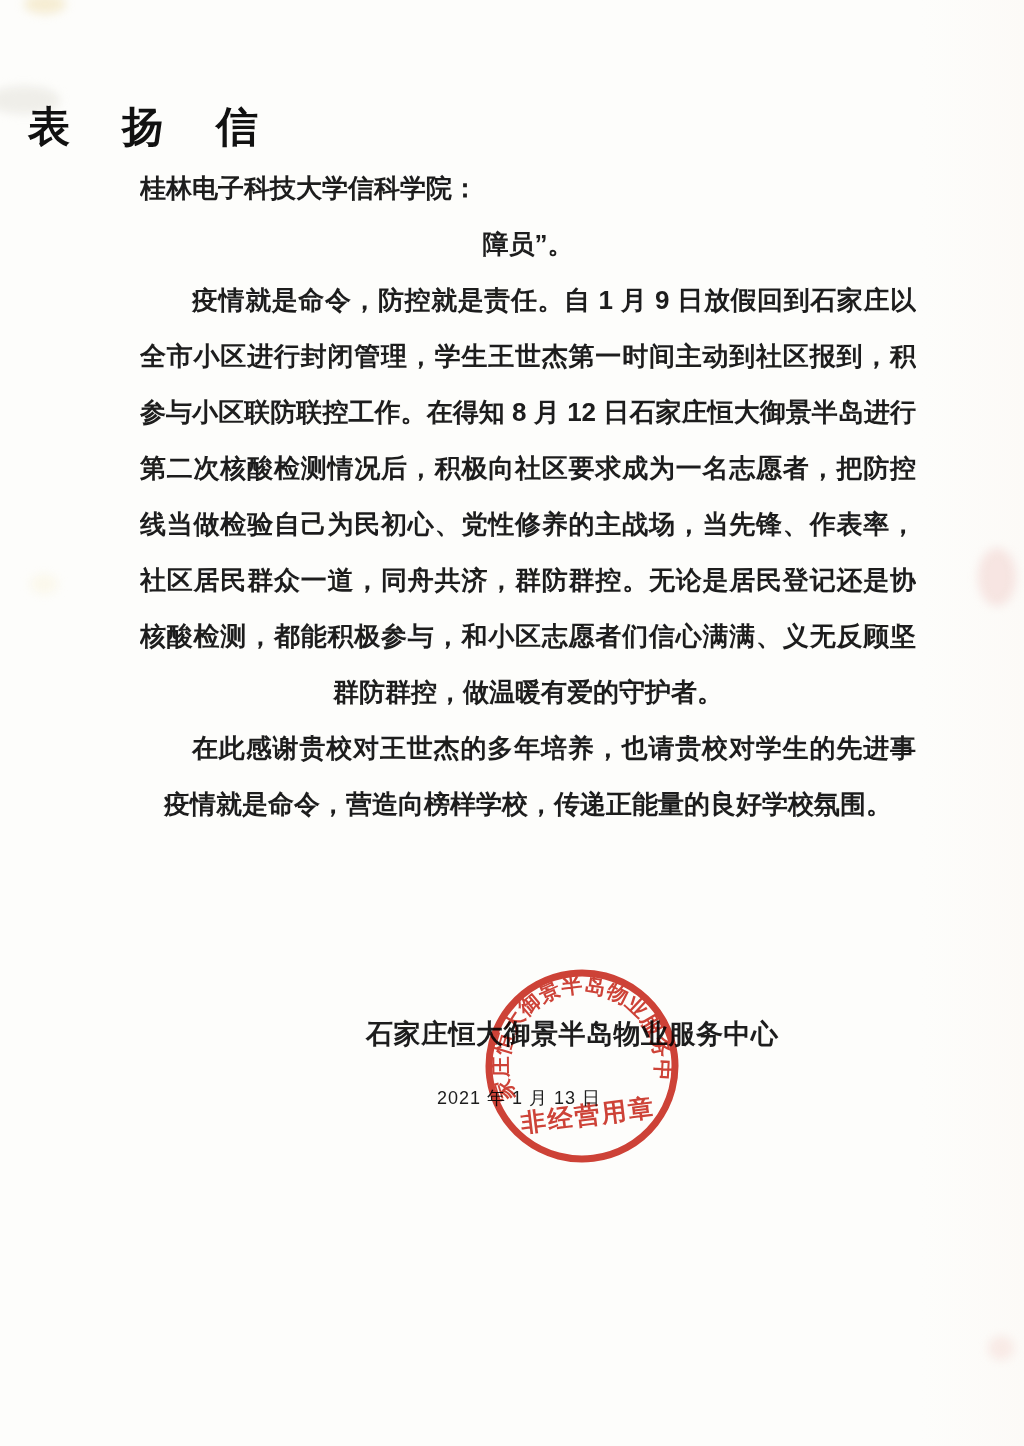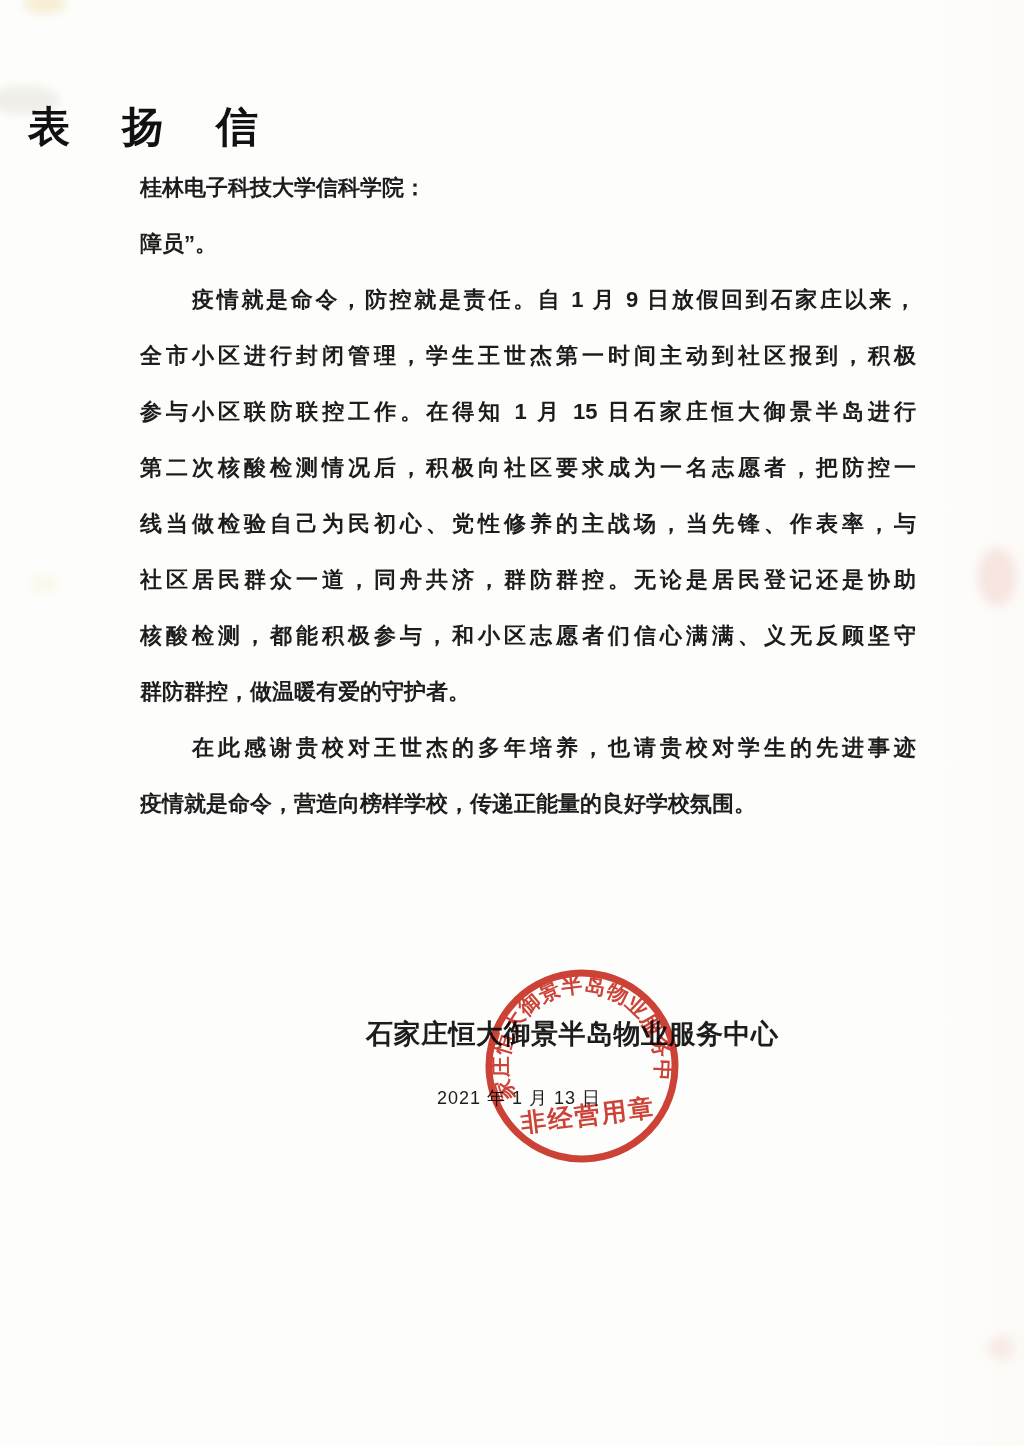--- a/index.html
+++ b/index.html
@@ -28,30 +28,30 @@
     text-align: left;
     font-size: 42px; line-height: 50px; font-weight: 700;
     letter-spacing: 5px;
     color: #111;
     margin-left: 28px;
   }
   .text-block {
     position: absolute; left: 140px; top: 160px; width: 776px;
   }
   .salutation, .body-line {
-    font-size: 22px; line-height: 56px; height: 56px;
+    font-size: 26px; line-height: 56px; height: 56px;
     font-weight: 600;
     overflow: hidden;
     letter-spacing: 0;
   }
   .body-line {
     text-align: justify;
     text-align-last: justify;
   }
-  .body-line.short { text-align: left; text-align-last: auto; }
+  .body-line.short { text-align: center; text-align-last: auto; }
   .body-line.indent { text-indent: 52px; }
 
   .signature-line {
     position: absolute; left: 366px; top: 1012px;
     font-size: 27px; line-height: 44px; font-weight: 600;
     letter-spacing: 0.5px;
   }
   .date-line {
     position: absolute; left: 437px; top: 1076px;
     font-size: 18px; line-height: 44px; font-weight: 400;
@@ -85,21 +85,21 @@
     <div class="salutation">桂林电子科技大学信科学院：</div>
     <div>
 
 
         <div class="body-line short">障员”。</div>
 
         <div class="body-line indent">疫情就是命令，防控就是责任。自 1 月 9 日放假回到石家庄以来，</div>
 
         <div class="body-line">全市小区进行封闭管理，学生王世杰第一时间主动到社区报到，积极</div>
 
-        <div class="body-line">参与小区联防联控工作。在得知 1 月 15 日石家庄恒大御景半岛进行</div>
+        <div class="body-line">参与小区联防联控工作。在得知 8 月 12 日石家庄恒大御景半岛进行</div>
 
         <div class="body-line">第二次核酸检测情况后，积极向社区要求成为一名志愿者，把防控一</div>
 
         <div class="body-line">线当做检验自己为民初心、党性修养的主战场，当先锋、作表率，与</div>
 
         <div class="body-line">社区居民群众一道，同舟共济，群防群控。无论是居民登记还是协助</div>
 
         <div class="body-line">核酸检测，都能积极参与，和小区志愿者们信心满满、义无反顾坚守</div>
 
         <div class="body-line short">群防群控，做温暖有爱的守护者。</div>

